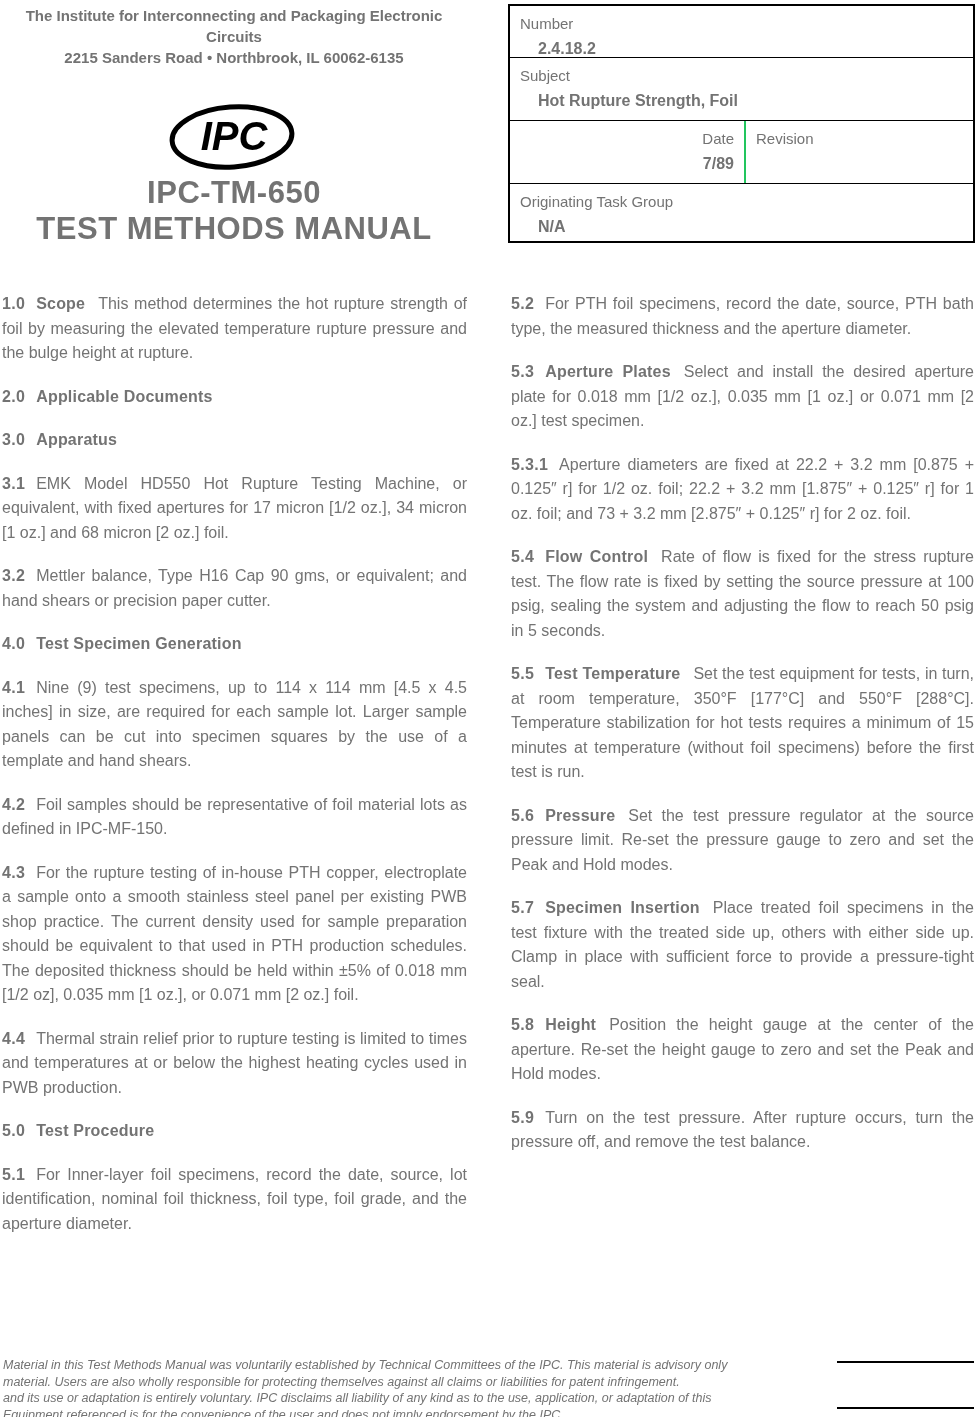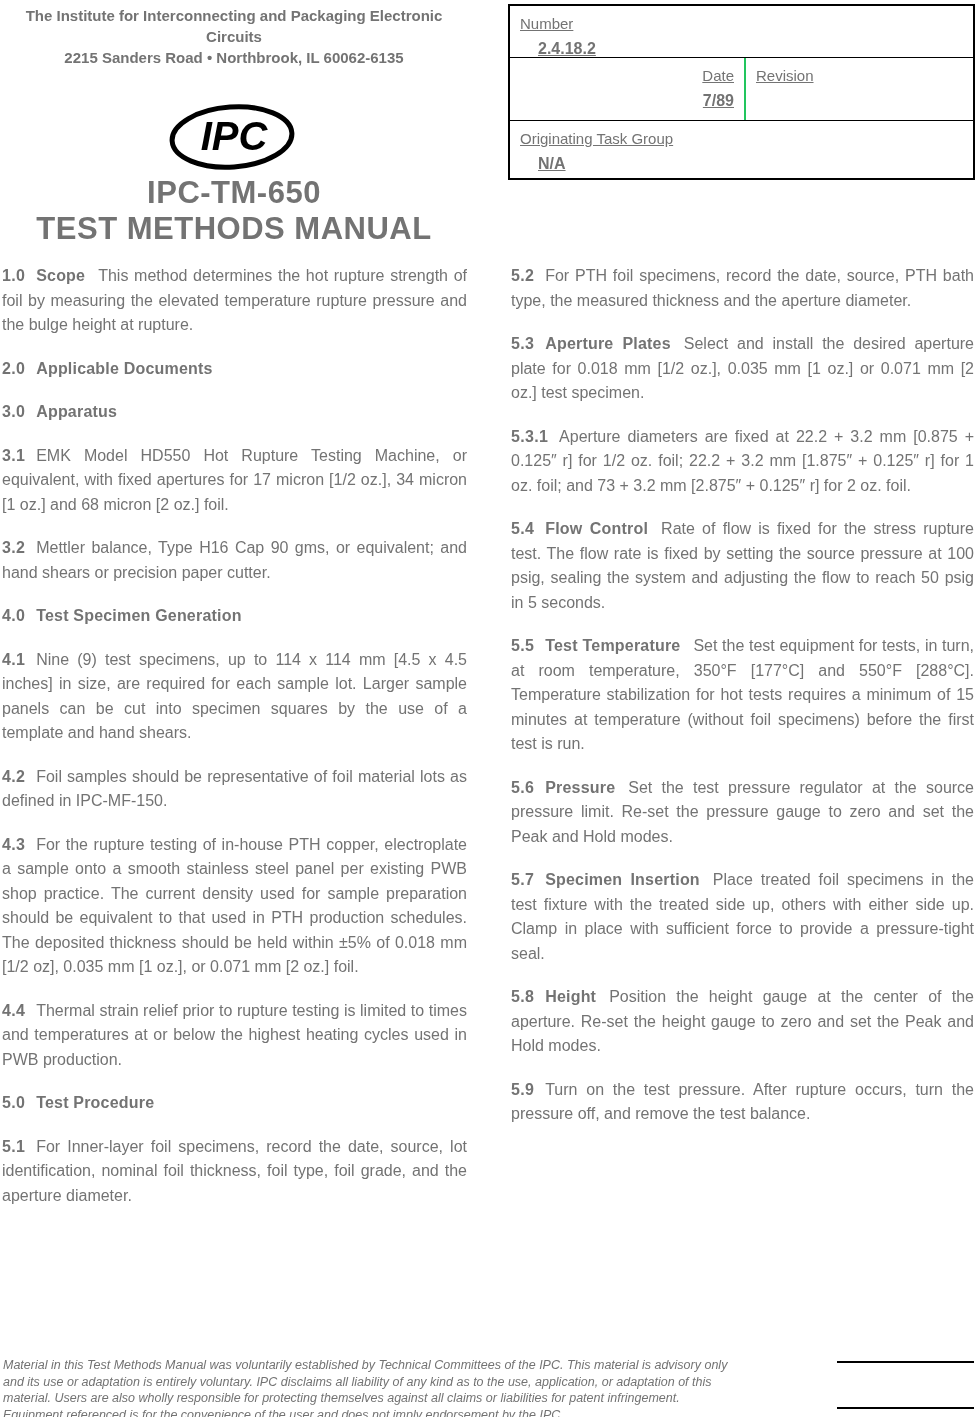--- a/index.html
+++ b/index.html
@@ -17,35 +17,34 @@
     text-align:center;
   }
   .org-line { font-size:15px; font-weight:bold; line-height:21px; }
   .logo-wrap { margin-top:31px; height:76px; }
   .manual-title { font-size:31px; font-weight:bold; line-height:36px; letter-spacing:0.5px; }
   
   .info-table {
     position:absolute; left:508px; top:4px; width:467px;
     border:2px solid #000; box-sizing:border-box; background:#fff;
     font-size:15px;
-    text-decoration:underline;
   }
   .it-row { box-sizing:border-box; padding:9px 10px 0 10px; }
   .it-row + .it-row { border-top:1px solid #000; }
   .it-row.r1 { height:51px; }
   .it-row.r2 { height:63px; }
   .it-row.r3 { height:63px; padding:0; display:flex; }
   .it-row.r4 { height:58px; }
   .it-label { font-size:15px; }
   .it-value { font-size:16px; font-weight:bold; padding-left:18px; margin-top:8px; }
   .it-cell-date { width:236px; box-sizing:border-box; border-right:2px solid #22c55e; padding:9px 10px 0 6px;text-align:right; }
   .it-cell-rev { flex:1; padding:9px 10px 0 10px; }
   
   .columns {
-    position:absolute; left:2px; top:264px; width:972px;
+    position:absolute; left:2px; top:292px; width:972px;
     display:flex;
   }
   .col { width:466px; font-size:16px; line-height:24.5px; }
   .col.right { margin-left:44px; width:464px; }
   p.section { margin:0 0 19px 0; text-align:justify; }
   p.section.extra-gap { }
   .sec-num { font-weight:bold; margin-right:11px; letter-spacing:0.3px; }
   .sec-title { font-weight:bold; margin-right:13px; letter-spacing:0.2px; }
   
   .footer-text {
@@ -77,20 +76,24 @@
     <div class="manual-title">
       <div>IPC-TM-650</div>
       <div>TEST METHODS MANUAL</div>
     </div>
   </div>
 
   <div class="info-table">
     <div class="it-row r1">
       <div class="it-label">Number</div>
       <div class="it-value">2.4.18.2</div>
+    </div>
+    <div class="it-row r2">
+      <div class="it-label">Subject</div>
+      <div class="it-value">Hot Rupture Strength, Foil</div>
     </div>
     <div class="it-row r3">
       <div class="it-cell-date">
         <div class="it-label">Date</div>
         <div class="it-value">7/89</div>
       </div>
       <div class="it-cell-rev">
         <div class="it-label">Revision</div>
         <div class="it-value"></div>
       </div>
@@ -124,20 +127,20 @@
         <p class="section"><span class="sec-num">5.5</span><span class="sec-title">Test Temperature</span><span class="sec-body">Set the test equipment for tests, in turn, at room temperature, 350°F [177°C] and 550°F [288°C]. Temperature stabilization for hot tests requires a minimum of 15 minutes at temperature (without foil specimens) before the first test is run.</span></p>
         <p class="section"><span class="sec-num">5.6</span><span class="sec-title">Pressure</span><span class="sec-body">Set the test pressure regulator at the source pressure limit. Re-set the pressure gauge to zero and set the Peak and Hold modes.</span></p>
         <p class="section"><span class="sec-num">5.7</span><span class="sec-title">Specimen Insertion</span><span class="sec-body">Place treated foil specimens in the test fixture with the treated side up, others with either side up. Clamp in place with sufficient force to provide a pressure-tight seal.</span></p>
         <p class="section"><span class="sec-num">5.8</span><span class="sec-title">Height</span><span class="sec-body">Position the height gauge at the center of the aperture. Re-set the height gauge to zero and set the Peak and Hold modes.</span></p>
         <p class="section"><span class="sec-num">5.9</span><span class="sec-body">Turn on the test pressure. After rupture occurs, turn the pressure off, and remove the test balance.</span></p>
       </div>
   </div>
 
   <div class="footer-text" id="footer-text">
       <div>Material in this Test Methods Manual was voluntarily established by Technical Committees of the IPC. This material is advisory only</div>
+      <div>material. Users are also wholly responsible for protecting themselves against all claims or liabilities for patent infringement.</div>
       <div>and its use or adaptation is entirely voluntary. IPC disclaims all liability of any kind as to the use, application, or adaptation of this</div>
-      <div>material. Users are also wholly responsible for protecting themselves against all claims or liabilities for patent infringement.</div>
       <div>Equipment referenced is for the convenience of the user and does not imply endorsement by the IPC.</div>
     </div>
   <div class="footer-rule one"></div>
   <div class="footer-rule two"></div>
 
 </div>
 
 </body></html>

